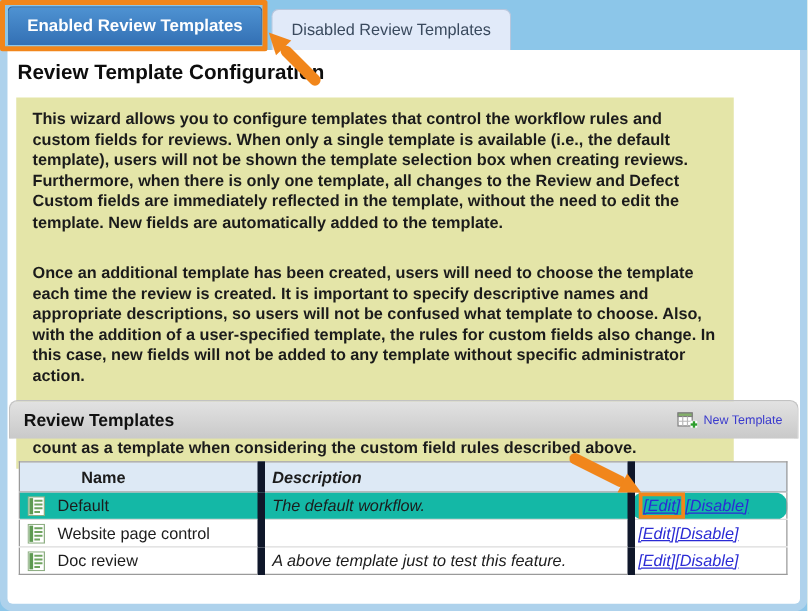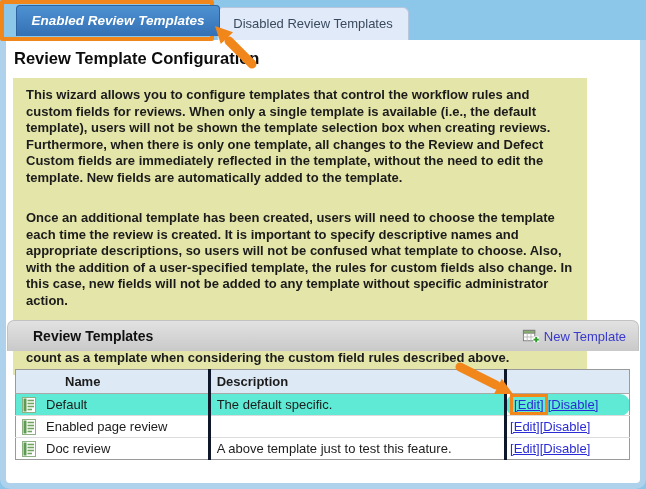--- a/index.html
+++ b/index.html
@@ -26,28 +26,27 @@
     box-sizing:border-box;
     color:#3A4A5E;font-size:13px;line-height:31px;text-align:center;
     z-index:2;
   }
   .annot-box{
     position:absolute;left:0;top:0;width:214px;height:41px;
     border:4px solid #F1861B;border-radius:2px;
     box-sizing:border-box;z-index:4;
   }
   .tab-active{
-    position:absolute;left:16px;top:5px;width:204px;height:31px;
+    position:absolute;left:6px;top:5px;width:204px;height:31px;
     background:linear-gradient(#4E92D2,#3370B4);
     border:1px solid #2D63A0;border-bottom:none;
     border-radius:4px 4px 0 0;
     box-sizing:border-box;
     color:#fff;font-weight:bold;font-size:13.5px;line-height:29px;text-align:center;
     z-index:5;
-    font-style:italic;
   }
   
   .page-title{
     position:absolute;left:14px;top:49px;
     font-size:16.5px;font-weight:bold;color:#0d0d0d;z-index:2;
   }
   
   .info-box{
     position:absolute;left:13px;top:78px;width:574px;box-sizing:border-box;
     background:#E4E5A8;
@@ -58,43 +57,43 @@
   }
   .info-box p{margin:0;}
   .info-box p + p{margin-top:24px;}
   
   .section-bar{
     position:absolute;left:7px;top:320px;width:632px;height:31px;box-sizing:border-box;
     background:linear-gradient(#E2E2E2,#C9C9C9);
     border:1px solid #C2C2C2;border-bottom:none;
     border-radius:7px 7px 0 0;
     display:flex;align-items:center;justify-content:space-between;
-    padding:0 12px 0 25px;
+    padding:0 12px 0 11px;
     z-index:2;
   }
   .section-title{font-size:14px;font-weight:bold;color:#111;}
   .new-template{display:flex;align-items:center;gap:5px;cursor:pointer;}
-  .new-template a{color:#3A3ACD;font-size:13px;text-decoration:none;}
+  .new-template a{color:#3A3ACD;font-size:10px;text-decoration:none;}
   
   .tpl-table{
     position:absolute;left:15px;top:369px;width:615px;
     border-collapse:collapse;font-size:13px;color:#1c1c1c;
     border:1px solid #9A9A9A;
     z-index:2;background:#fff;
   }
   .tpl-table th{
     background:#DDE9F5;font-weight:bold;text-align:left;
     padding:4px 6px;height:15px;
     border-bottom:1px solid #A9A9A9;
   }
   .tpl-table th.col-name{padding-left:49px;}
   .tpl-table td{padding:2px 6px;height:17px;}
-  .tpl-table .sep{border-left:3px solid #0f172a;}
+  .tpl-table .sep{border-left:6px solid #0f172a;font-style:italic;}
   .tpl-table tbody tr + tr td{border-top:1px solid #DCDCDC;}
-  .tpl-table tbody tr.alt{background:#5eead4;}
+  .tpl-table tbody tr.alt{background:#14b8a6;}
   .name-cell{display:flex;align-items:center;gap:9px;}
   .actions-cell{padding:2px 3px !important;white-space:nowrap;}
   .actions-cell a{color:#2B2BD5;text-decoration:underline;}
   .edit-highlight{
     display:inline-block;border:3px solid #F1861B;padding:0 1px;margin:-3px 0;
   }
   
   .arrow{position:absolute;z-index:6;pointer-events:none;}
   .a1{left:200px;top:20px;}
   .a2{left:450px;top:358px;}
@@ -158,37 +157,37 @@
               <rect x="0.5" y="0.5" width="13" height="15" fill="#fff" stroke="#8FAF84"></rect>
               <rect x="1.5" y="1.5" width="3" height="13" fill="#5E9A52"></rect>
               <line x1="5.5" y1="3.5" x2="12" y2="3.5" stroke="#6FA45F" stroke-width="1.6"></line>
               <line x1="5.5" y1="6.5" x2="12" y2="6.5" stroke="#6FA45F" stroke-width="1.6"></line>
               <line x1="5.5" y1="9.5" x2="12" y2="9.5" stroke="#6FA45F" stroke-width="1.6"></line>
               <line x1="5.5" y1="12.5" x2="10" y2="12.5" stroke="#6FA45F" stroke-width="1.6"></line>
             </svg>
             <span>Default</span>
           </span>
         </td>
-        <td class="sep" style="width:305px;">The default specific.</td>
+        <td class="sep" style="width:305px;">The default workflow.</td>
         <td class="sep actions-cell" style="width:119px;border-radius:10px;">
           <span class="edit-highlight"><a>[Edit]</a></span><a>[Disable]</a>
         </td>
       </tr>
       <tr>
         <td>
           <span class="name-cell">
             <svg class="doc-icon" width="15" height="16" viewBox="0 0 15 16">
               <rect x="0.5" y="0.5" width="13" height="15" fill="#fff" stroke="#8FAF84"></rect>
               <rect x="1.5" y="1.5" width="3" height="13" fill="#5E9A52"></rect>
               <line x1="5.5" y1="3.5" x2="12" y2="3.5" stroke="#6FA45F" stroke-width="1.6"></line>
               <line x1="5.5" y1="6.5" x2="12" y2="6.5" stroke="#6FA45F" stroke-width="1.6"></line>
               <line x1="5.5" y1="9.5" x2="12" y2="9.5" stroke="#6FA45F" stroke-width="1.6"></line>
               <line x1="5.5" y1="12.5" x2="10" y2="12.5" stroke="#6FA45F" stroke-width="1.6"></line>
             </svg>
-            <span>Enabled page review</span>
+            <span>Website page control</span>
           </span>
         </td>
         <td class="sep"></td>
         <td class="sep actions-cell"><a>[Edit]</a><a>[Disable]</a></td>
       </tr>
       <tr>
         <td>
           <span class="name-cell">
             <svg class="doc-icon" width="15" height="16" viewBox="0 0 15 16">
               <rect x="0.5" y="0.5" width="13" height="15" fill="#fff" stroke="#8FAF84"></rect>

